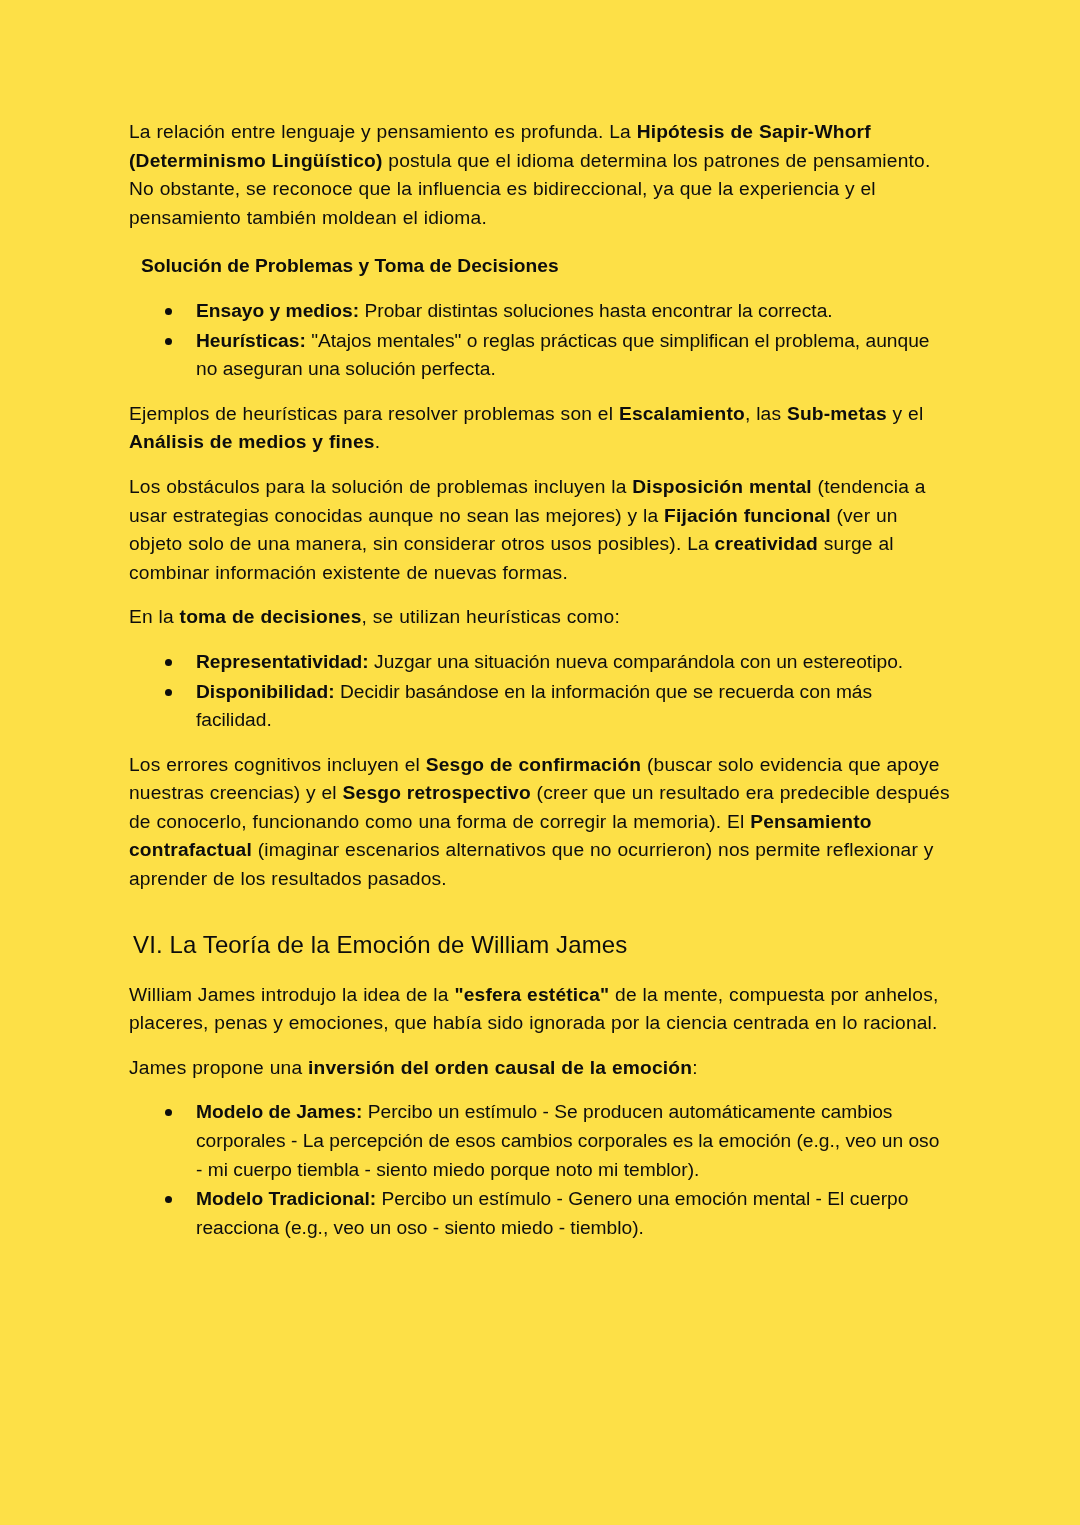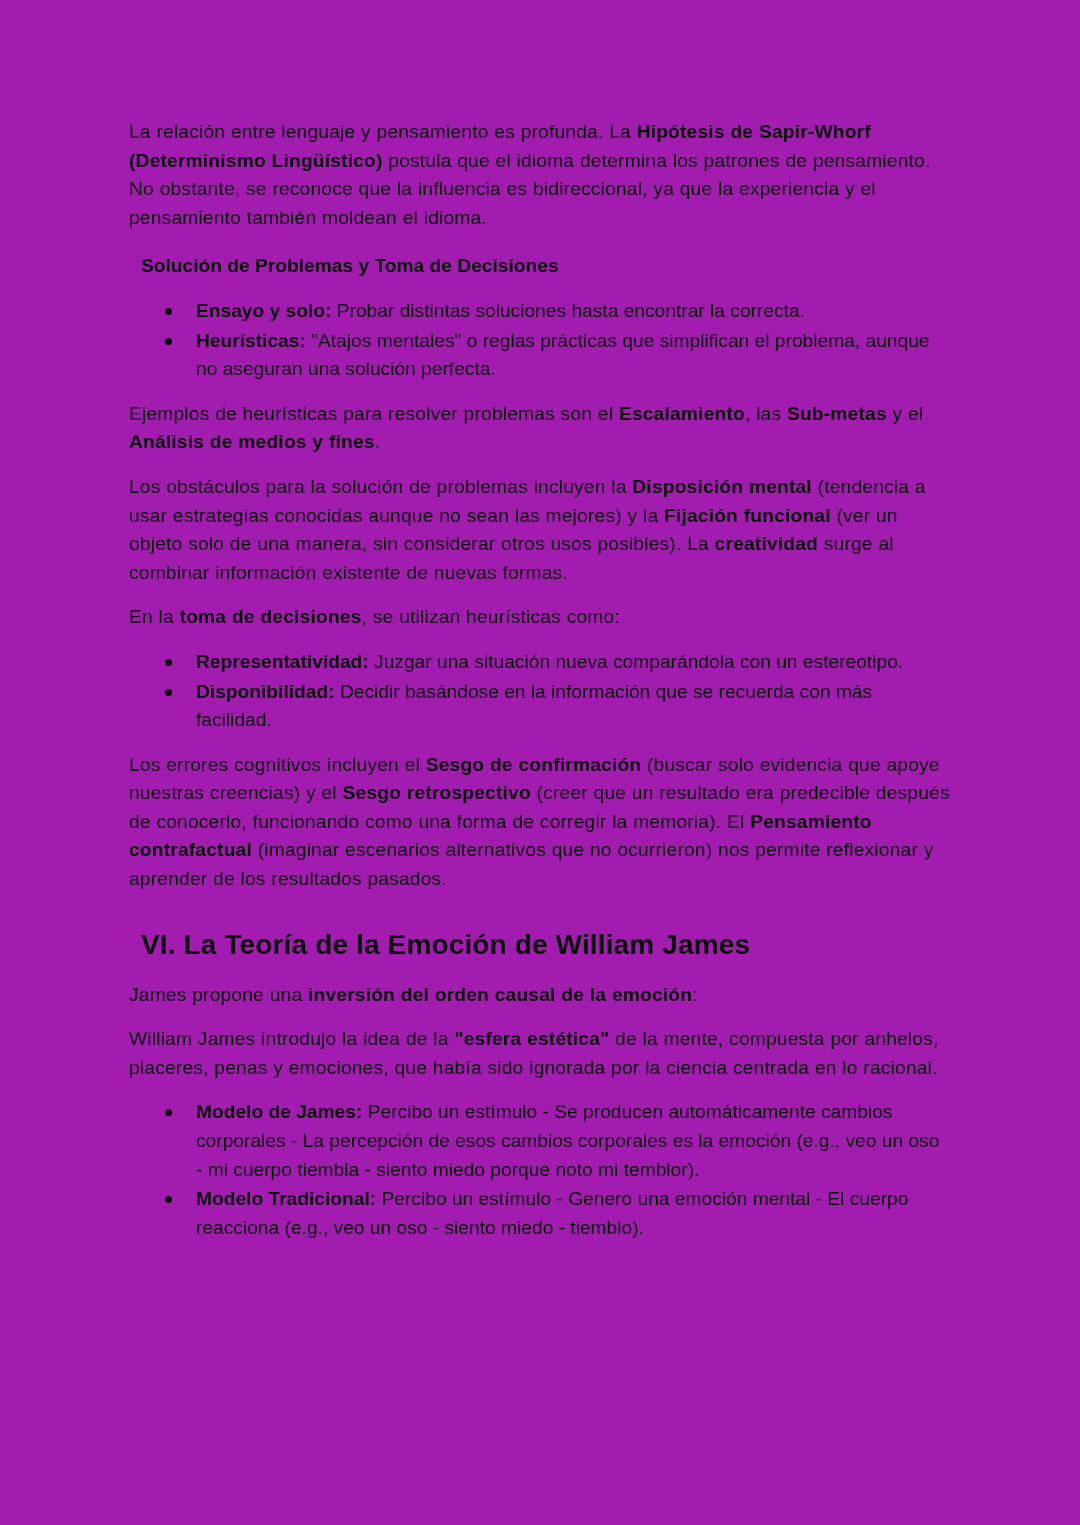--- a/index.html
+++ b/index.html
@@ -12,21 +12,21 @@
     width: 1080px;
     height: 1525px;
     font-family: "Liberation Sans", sans-serif;
     color: #0d0d0d;
     -webkit-font-smoothing: antialiased;
   }
   .page {
     position: relative;
     width: 1080px;
     height: 1525px;
-    background: #a21caf;
+    background: #fde047;
     box-sizing: border-box;
     padding: 118px 130px 0 129px;
   }
   .doc-body {
     width: 822px;
   }
   p.para {
     margin: 0 0 16px 0;
     font-size: 19.2px;
     line-height: 28.6px;
@@ -37,24 +37,24 @@
   p.para:last-child {
     margin-bottom: 0;
   }
   .sub-heading {
     margin: 20px 0 16px 12px;
     font-size: 19.2px;
     line-height: 28.6px;
     font-weight: bold;
   }
   .section-heading {
-    margin: 34px 0 20px 12px;
-    font-size: 28px;
+    margin: 34px 0 20px 4px;
+    font-size: 24px;
     line-height: 33px;
-    font-weight: bold;
+    font-weight: normal;
     letter-spacing: 0.005em;
   }
   ul.bullets {
     margin: 0 0 16px 0;
     padding: 0;
     list-style: none;
   }
   ul.bullets li {
     position: relative;
     margin: 0 0 1px 0;
@@ -81,21 +81,21 @@
   <div class="doc-body">
 
     <p class="para"><span>La relación entre lenguaje y pensamiento es profunda. La </span><b>Hipótesis de Sapir-Whorf (Determinismo Lingüístico)</b><span> postula que el idioma determina los patrones de pensamiento. No obstante, se reconoce que la influencia es bidireccional, ya que la experiencia y el pensamiento también moldean el idioma.</span></p>
 
     <p class="sub-heading">Solución de Problemas y Toma de Decisiones</p>
 
 
     <ul class="bullets">
       <li>
         <span class="bullet-dot"></span>
-        <b>Ensayo y solo:</b><span> Probar distintas soluciones hasta encontrar la correcta.</span>
+        <b>Ensayo y medios:</b><span> Probar distintas soluciones hasta encontrar la correcta.</span>
       </li>
       <li>
         <span class="bullet-dot"></span>
         <b>Heurísticas:</b><span> "Atajos mentales" o reglas prácticas que simplifican el problema, aunque no aseguran una solución perfecta.</span>
       </li>
     </ul>
 
     <p class="para"><span>Ejemplos de heurísticas para resolver problemas son el </span><b>Escalamiento</b><span>, las </span><b>Sub-metas</b><span> y el </span><b>Análisis de medios y fines</b><span>.</span></p>
 
     <p class="para"><span>Los obstáculos para la solución de problemas incluyen la </span><b>Disposición mental</b><span> (tendencia a usar estrategias conocidas aunque no sean las mejores) y la </span><b>Fijación funcional</b><span> (ver un objeto solo de una manera, sin considerar otros usos posibles). La </span><b>creatividad</b><span> surge al combinar información existente de nuevas formas.</span></p>
@@ -110,23 +110,23 @@
       <li>
         <span class="bullet-dot"></span>
         <b>Disponibilidad:</b><span> Decidir basándose en la información que se recuerda con más facilidad.</span>
       </li>
     </ul>
 
     <p class="para"><span>Los errores cognitivos incluyen el </span><b>Sesgo de confirmación</b><span> (buscar solo evidencia que apoye nuestras creencias) y el </span><b>Sesgo retrospectivo</b><span> (creer que un resultado era predecible después de conocerlo, funcionando como una forma de corregir la memoria). El </span><b>Pensamiento contrafactual</b><span> (imaginar escenarios alternativos que no ocurrieron) nos permite reflexionar y aprender de los resultados pasados.</span></p>
 
     <h2 class="section-heading">VI. La Teoría de la Emoción de William James</h2>
 
+    <p class="para"><span>William James introdujo la idea de la </span><b>"esfera estética"</b><span> de la mente, compuesta por anhelos, placeres, penas y emociones, que había sido ignorada por la ciencia centrada en lo racional.</span></p>
+
     <p class="para"><span>James propone una </span><b>inversión del orden causal de la emoción</b><span>:</span></p>
-
-    <p class="para"><span>William James introdujo la idea de la </span><b>"esfera estética"</b><span> de la mente, compuesta por anhelos, placeres, penas y emociones, que había sido ignorada por la ciencia centrada en lo racional.</span></p>
 
     <ul class="bullets">
       <li>
         <span class="bullet-dot"></span>
         <b>Modelo de James:</b><span> Percibo un estímulo - Se producen automáticamente cambios corporales - La percepción de esos cambios corporales es la emoción (e.g., veo un oso - mi cuerpo tiembla - siento miedo porque noto mi temblor).</span>
       </li>
       <li>
         <span class="bullet-dot"></span>
         <b>Modelo Tradicional:</b><span> Percibo un estímulo -  Genero una emoción mental - El cuerpo reacciona (e.g., veo un oso - siento miedo - tiemblo).</span>
       </li>

